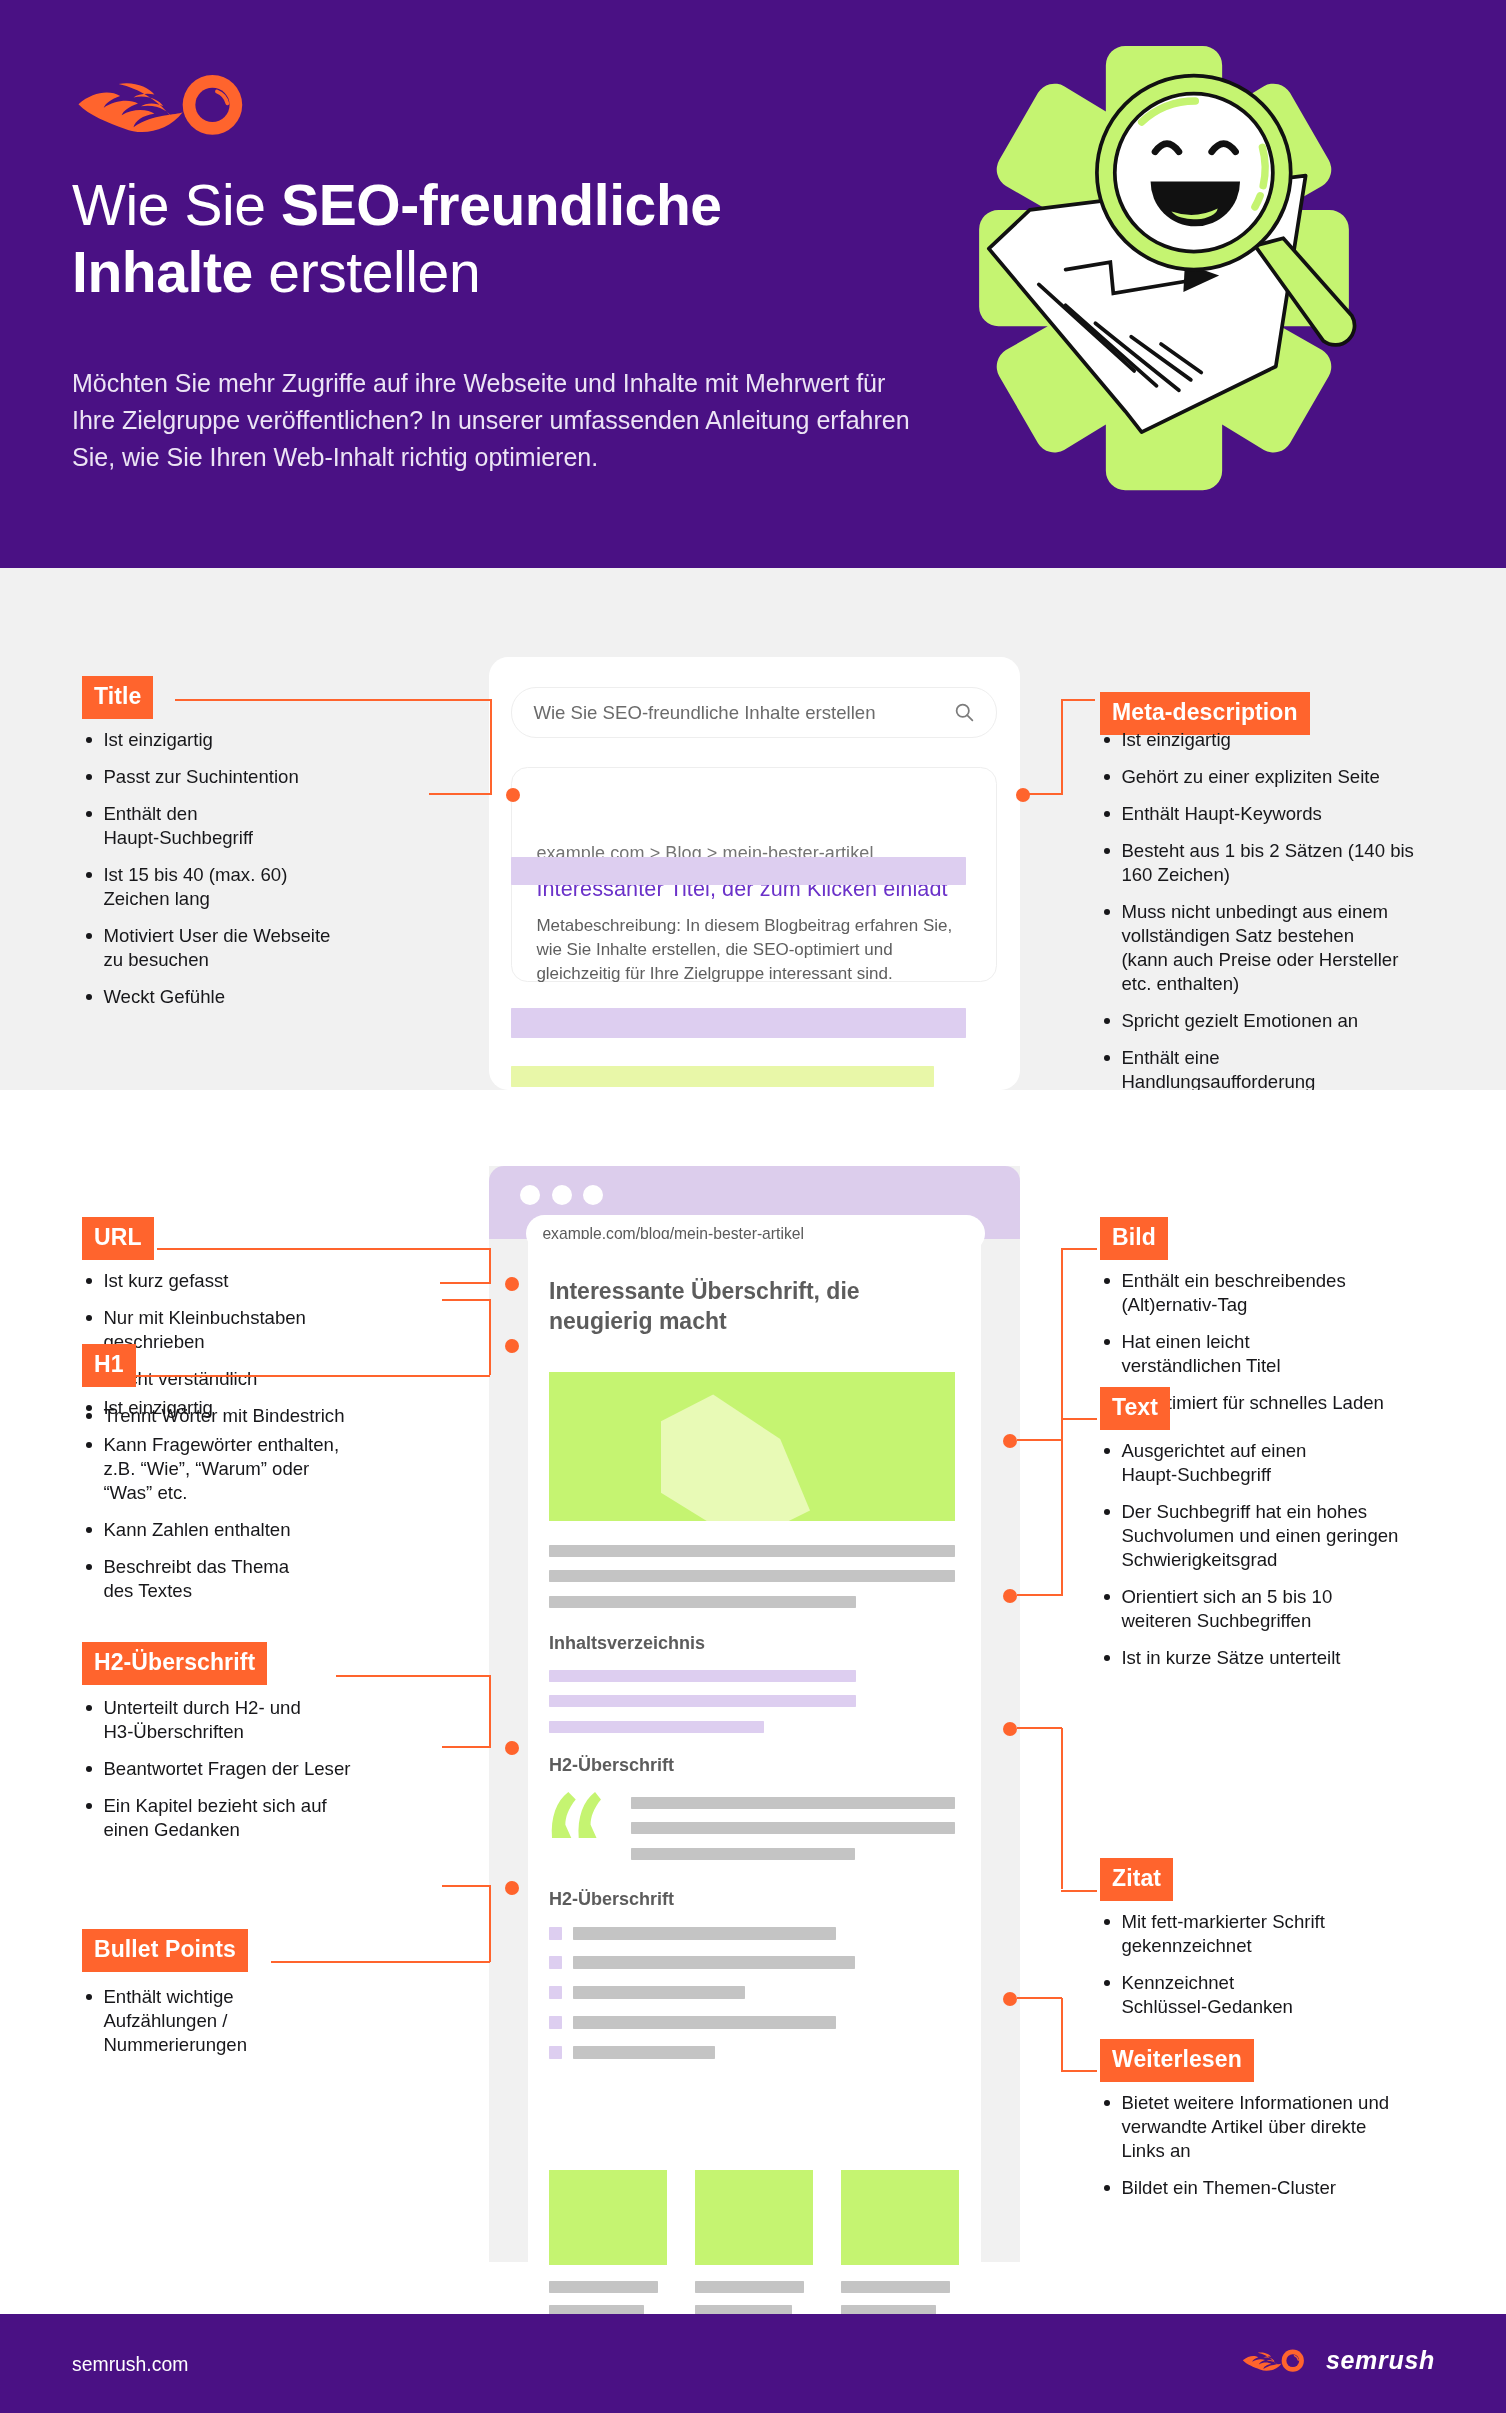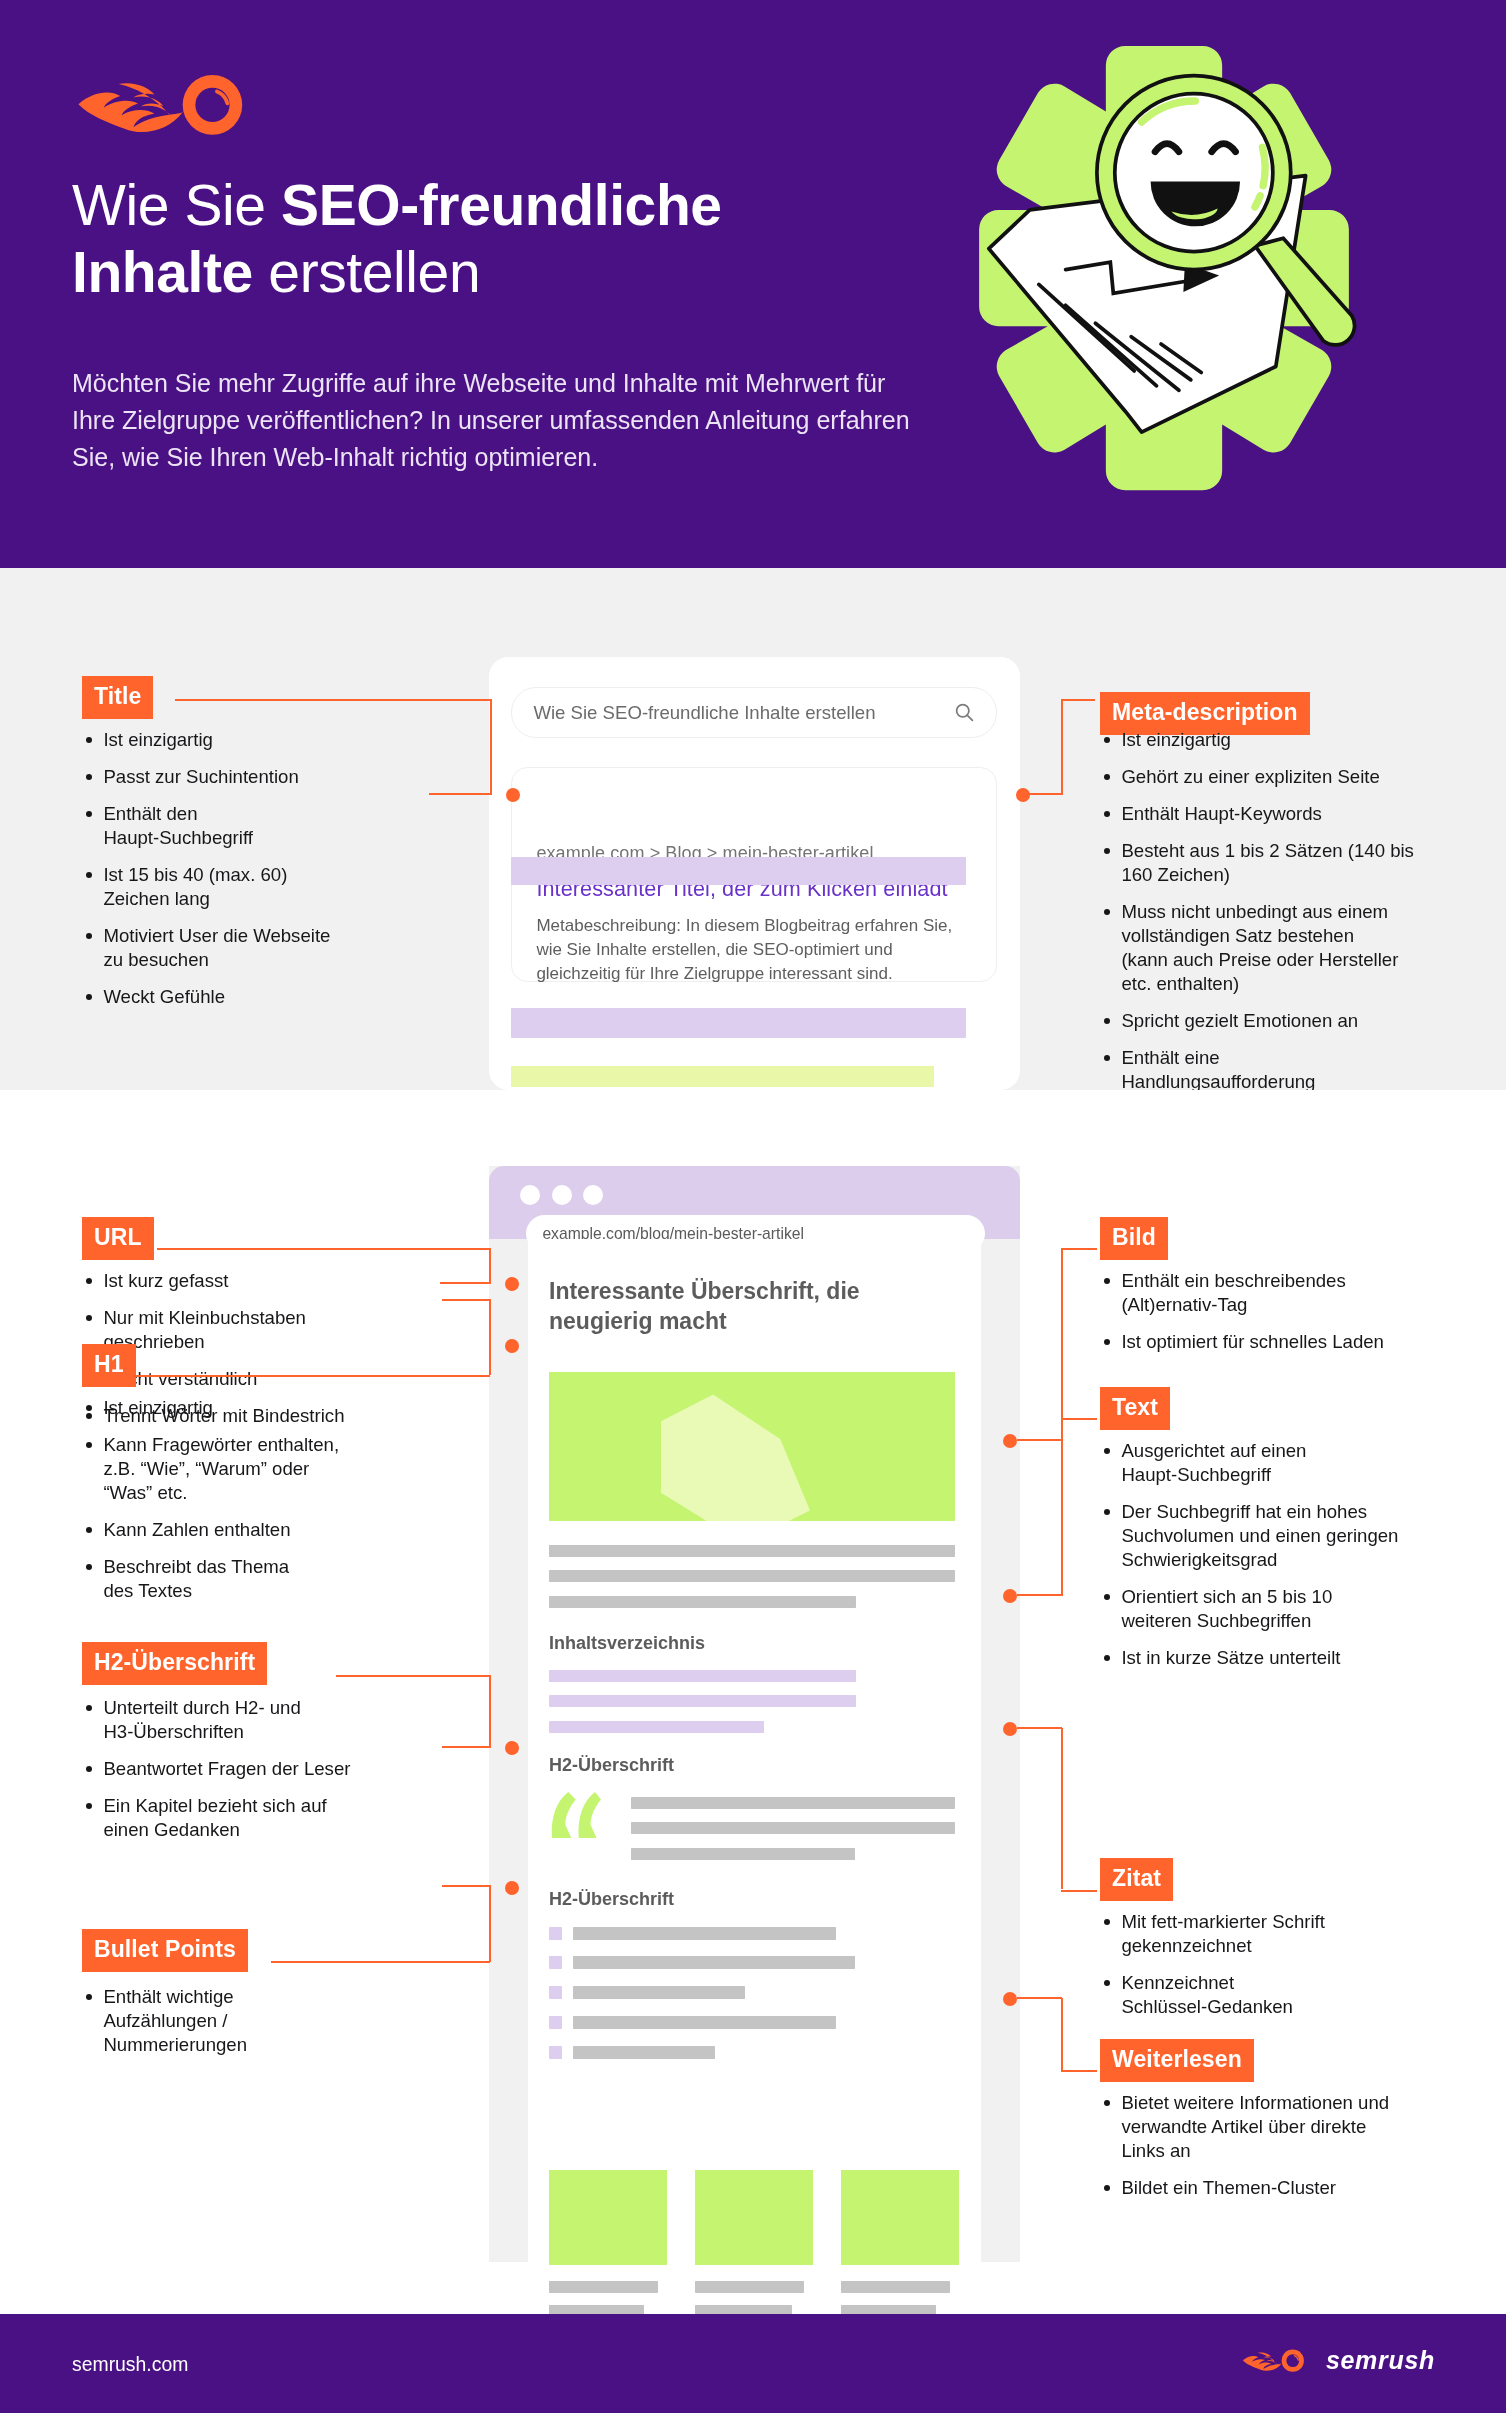--- a/index.html
+++ b/index.html
@@ -448,20 +448,22 @@
   </div>
 
   <div class="tag" style="left:1100px; top:127px;">Bild</div>
   <div class="conn" style="left:1061px; top:158px; width:36px; height:0; border-top-width:2.2px;"></div>
   <div class="conn" style="left:1061px; top:158px; width:0; height:192px; border-left-width:2.2px;"></div>
   <div class="conn" style="left:1017px; top:349px; width:45px; height:0; border-top-width:2.2px;"></div>
   <div class="nub" style="left:1003px; top:344px;"></div>
   <div class="blist" style="left:1102px; top:179px; width:365px;">
     <div class="bi" style="white-space:pre-line;">Enthält ein beschreibendes
 (Alt)ernativ-Tag</div>
+    <div class="bi" style="white-space:pre-line;">Hat einen leicht
+verständlichen Titel</div>
     <div class="bi">Ist optimiert für schnelles Laden</div>
   </div>
 
   <div class="tag" style="left:1100px; top:297px;">Text</div>
   <div class="conn" style="left:1061px; top:328px; width:36px; height:0; border-top-width:2.2px;"></div>
   <div class="conn" style="left:1061px; top:328px; width:0; height:178px; border-left-width:2.2px;"></div>
   <div class="conn" style="left:1017px; top:504px; width:45px; height:0; border-top-width:2.2px;"></div>
   <div class="nub" style="left:1003px; top:499px;"></div>
   <div class="blist" style="left:1102px; top:349px; width:373px;">
     <div class="bi" style="white-space:pre-line;">Ausgerichtet auf einen

